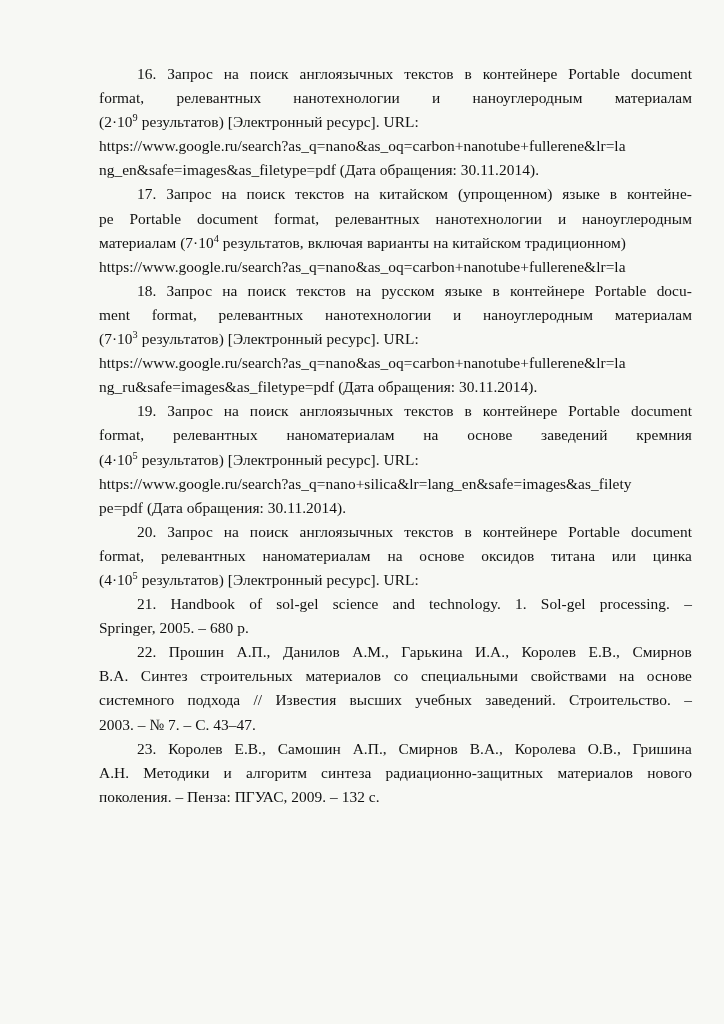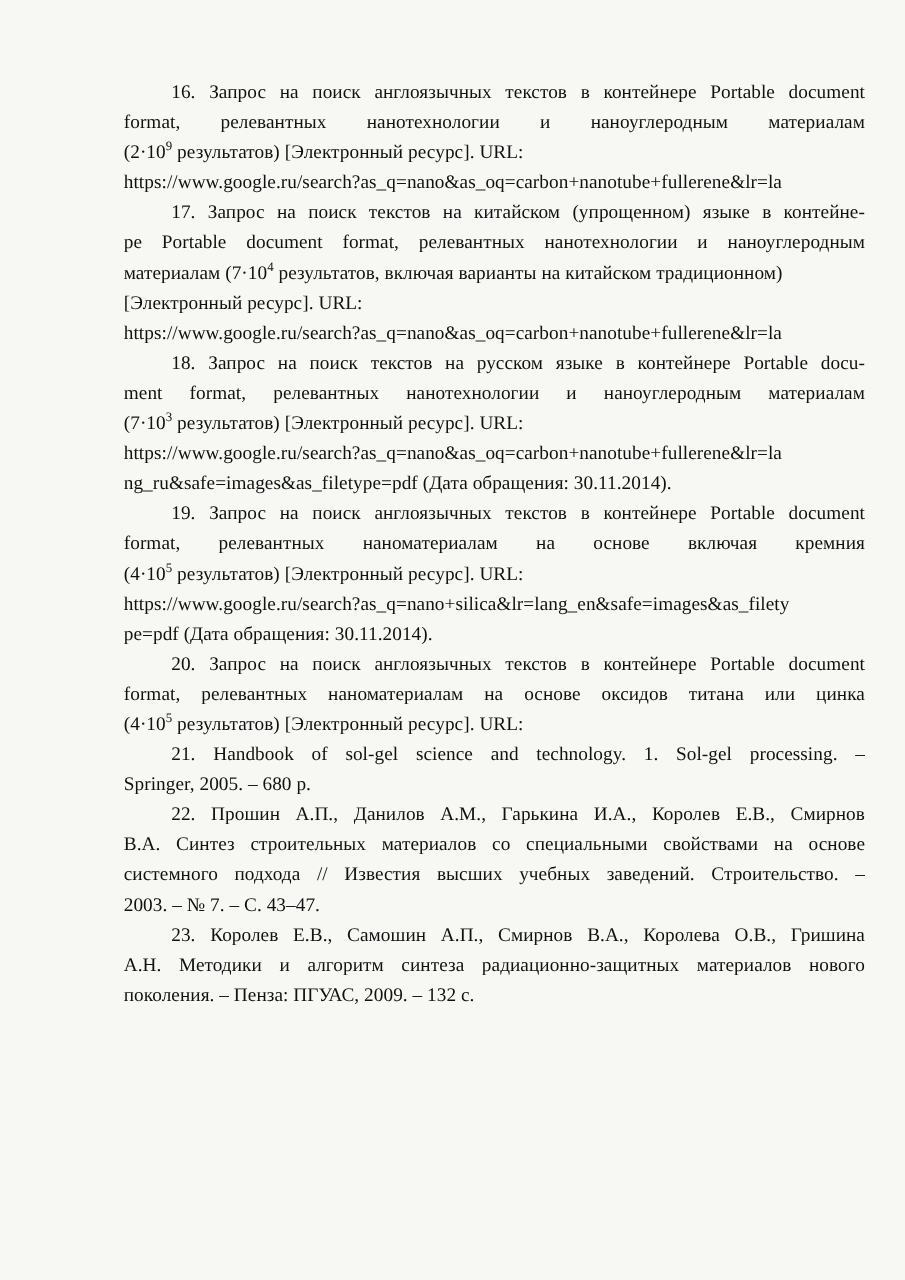--- a/index.html
+++ b/index.html
@@ -96,20 +96,21 @@
         <div class="line just flush">
           <span class="w">format,</span>
           <span class="w">релевантных</span>
           <span class="w">нанотехнологии</span>
           <span class="w">и</span>
           <span class="w">наноуглеродным</span>
           <span class="w">материалам</span>
         </div>
         <div class="line">(2·10<sup>9</sup> результатов) [Электронный ресурс]. URL:</div>
         <div class="line">https://www.google.ru/search?as_q=nano&amp;as_oq=carbon+nanotube+fullerene&amp;lr=la</div>
+        <div class="line">ng_en&amp;safe=images&amp;as_filetype=pdf (Дата обращения: 30.11.2014).</div>
       </div>
       <div class="ref-entry">
         <div class="line just indent">
           <span class="w">17.</span>
           <span class="w">Запрос</span>
           <span class="w">на</span>
           <span class="w">поиск</span>
           <span class="w">текстов</span>
           <span class="w">на</span>
           <span class="w">китайском</span>
@@ -122,21 +123,20 @@
           <span class="w">ре</span>
           <span class="w">Portable</span>
           <span class="w">document</span>
           <span class="w">format,</span>
           <span class="w">релевантных</span>
           <span class="w">нанотехнологии</span>
           <span class="w">и</span>
           <span class="w">наноуглеродным</span>
         </div>
         <div class="line">материалам (7·10<sup>4</sup> результатов, включая варианты на китайском традиционном)</div>
-        <div class="line">[Электронный ресурс]. URL:</div>
         <div class="line">https://www.google.ru/search?as_q=nano&amp;as_oq=carbon+nanotube+fullerene&amp;lr=la</div>
       </div>
       <div class="ref-entry">
         <div class="line just indent">
           <span class="w">18.</span>
           <span class="w">Запрос</span>
           <span class="w">на</span>
           <span class="w">поиск</span>
           <span class="w">текстов</span>
           <span class="w">на</span>
@@ -172,21 +172,21 @@
           <span class="w">контейнере</span>
           <span class="w">Portable</span>
           <span class="w">document</span>
         </div>
         <div class="line just flush">
           <span class="w">format,</span>
           <span class="w">релевантных</span>
           <span class="w">наноматериалам</span>
           <span class="w">на</span>
           <span class="w">основе</span>
-          <span class="w">включая</span>
+          <span class="w">заведений</span>
           <span class="w">кремния</span>
         </div>
         <div class="line">(4·10<sup>5</sup> результатов) [Электронный ресурс]. URL:</div>
         <div class="line">https://www.google.ru/search?as_q=nano+silica&amp;lr=lang_en&amp;safe=images&amp;as_filety</div>
         <div class="line">pe=pdf (Дата обращения: 30.11.2014).</div>
       </div>
       <div class="ref-entry">
         <div class="line just indent">
           <span class="w">20.</span>
           <span class="w">Запрос</span>

